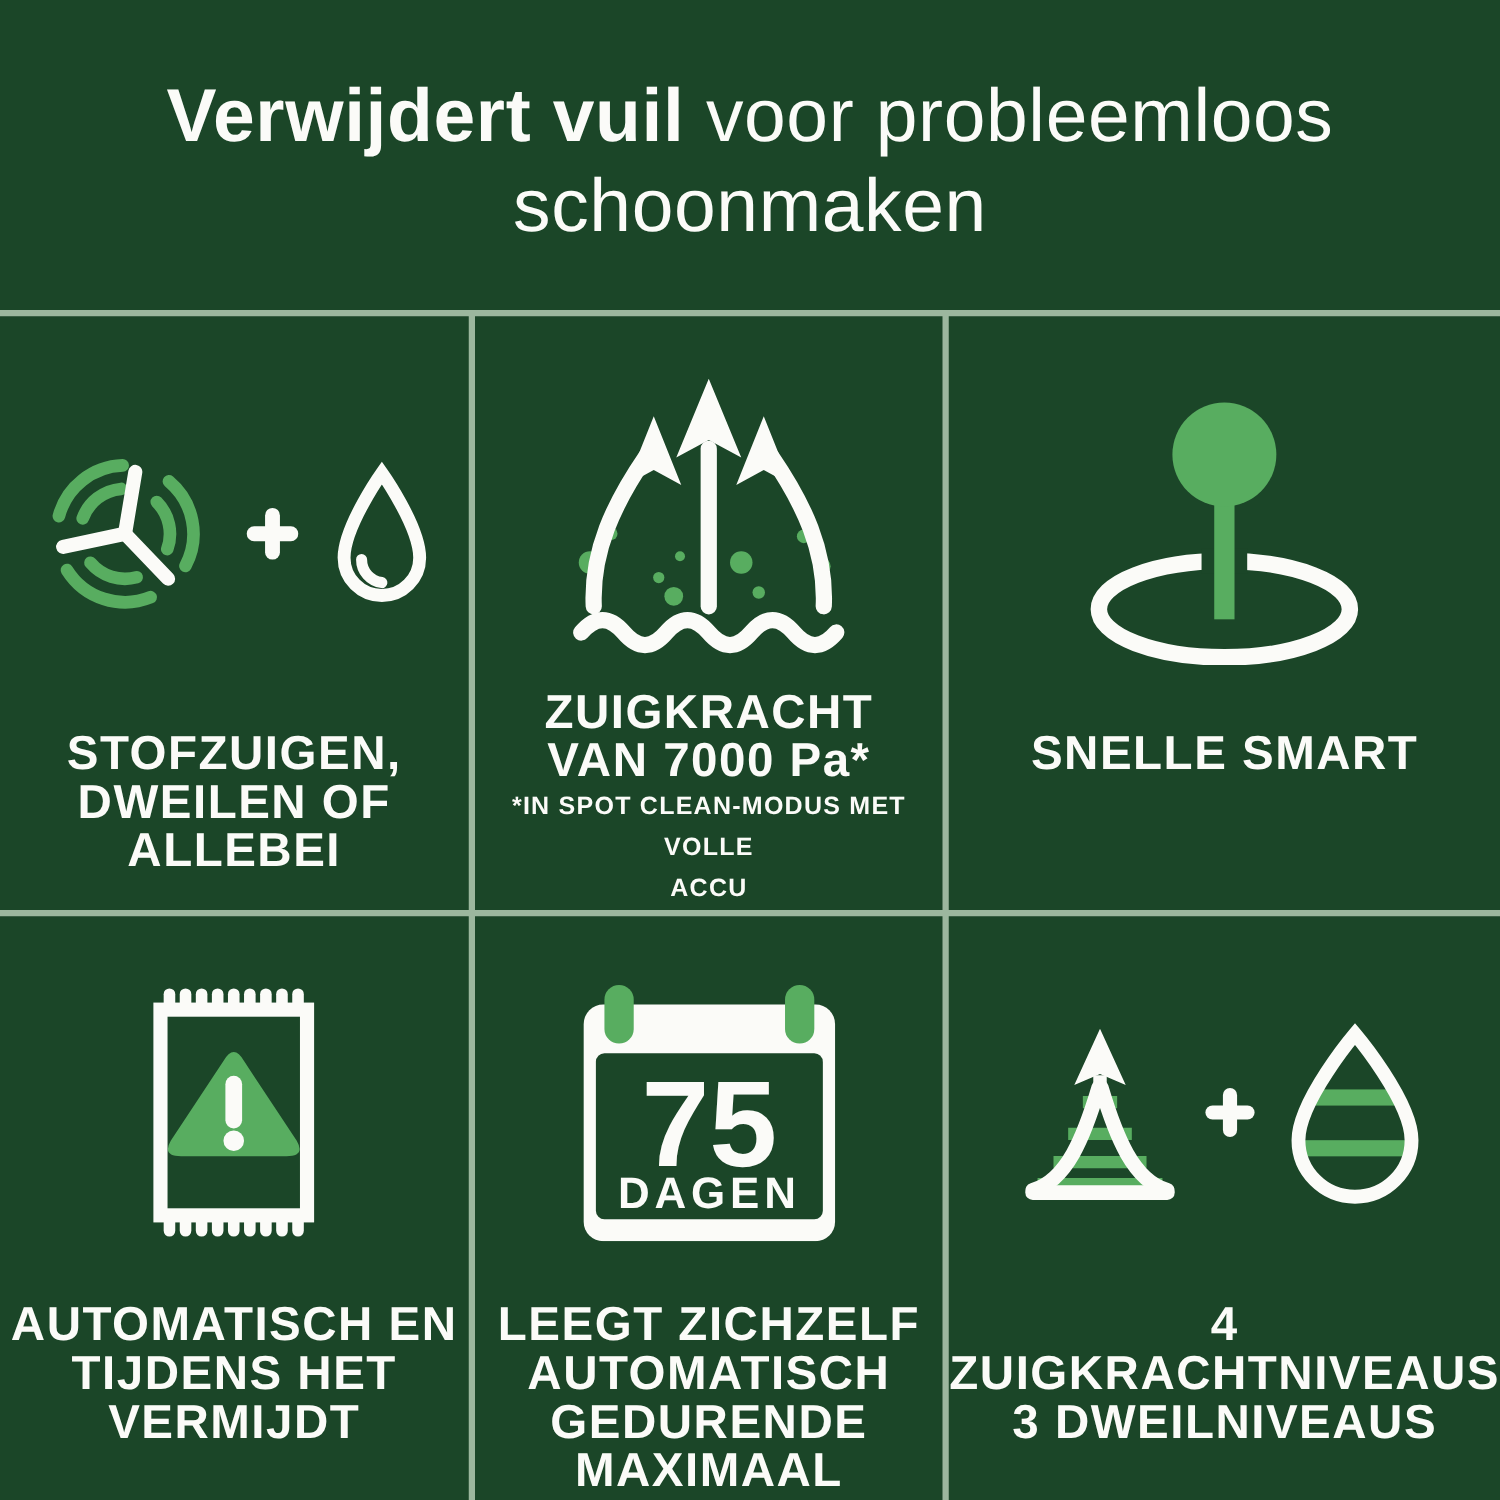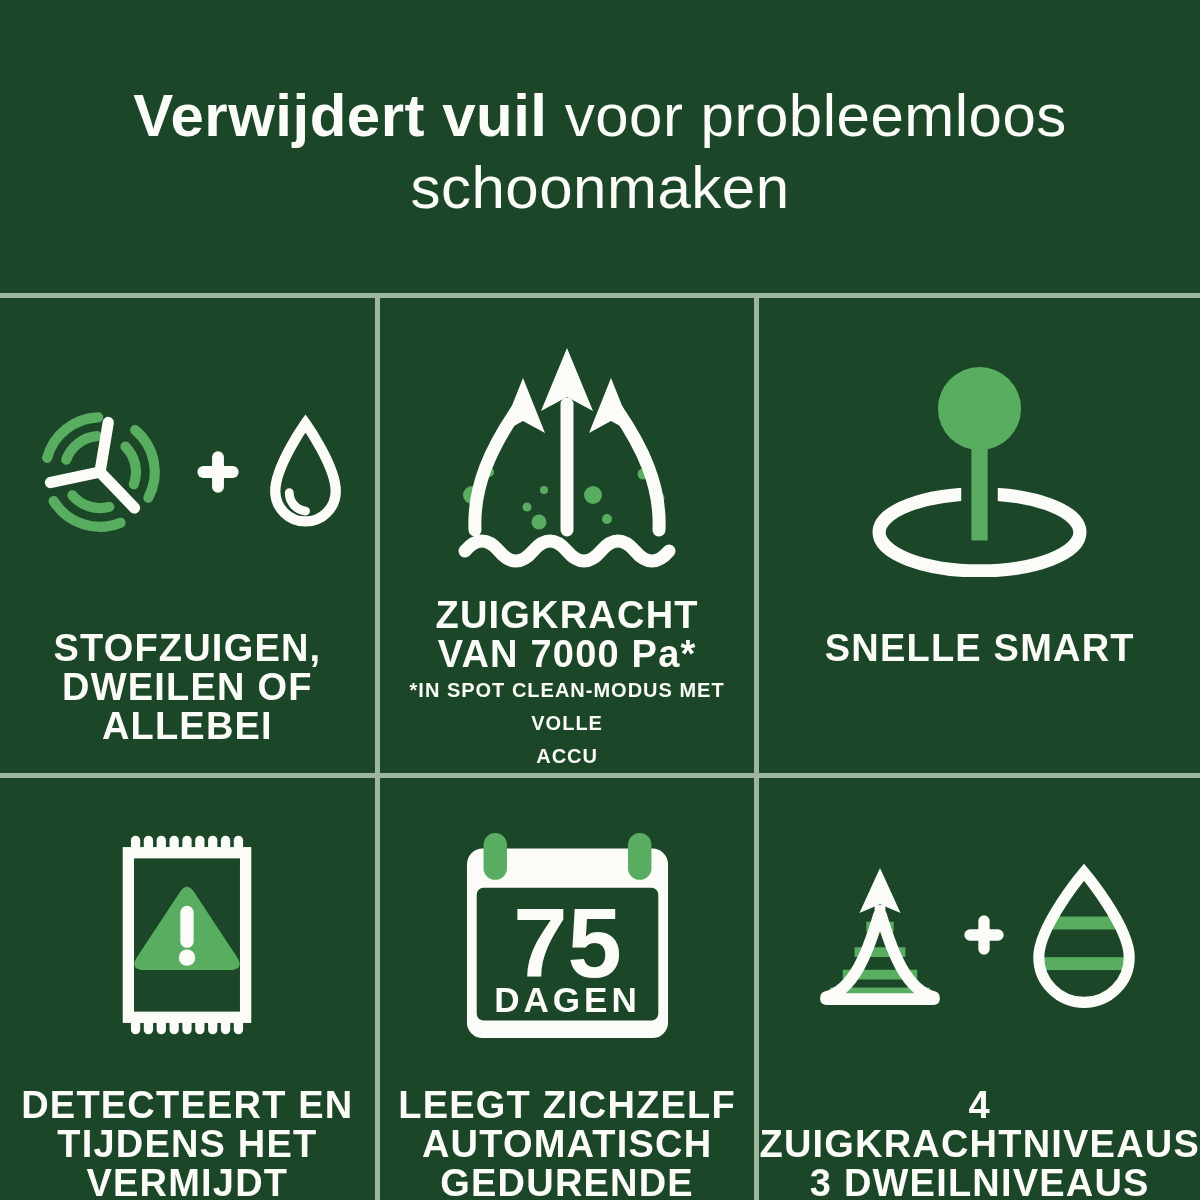--- a/index.html
+++ b/index.html
@@ -7,21 +7,21 @@
     width:1200px;height:1200px;
     background:#1B4628;
     font-family:"Liberation Sans","DejaVu Sans",sans-serif;
     color:#FBFBF8;
     position:relative;
     overflow:hidden;
     margin:0 auto;
   }
   
   .title-block{
-    height:293px;
+    height:248px;
     display:flex;flex-direction:column;justify-content:center;align-items:center;
     text-align:center;
     padding-top:10px;box-sizing:border-box;
   }
   .title-line{
     font-size:60px;line-height:72px;font-weight:400;letter-spacing:0.5px;
     white-space:pre-wrap;
   }
   .title-line .bold{font-weight:700;}
   
@@ -178,21 +178,21 @@
               <path d="M95,183 V192"></path>
               <path d="M107.5,183 V192"></path>
               <path d="M120,183 V192"></path>
           </g>
           <path d="M62,60 Q70,46 78,60 L119,122 Q126,134 111,134 L29,134 Q14,134 21,122 Z" fill="#58AD60"></path>
           <path d="M70,78 V106" stroke="#FBFBF8" stroke-width="13" stroke-linecap="round" fill="none"></path>
           <circle cx="70" cy="122" r="8" fill="#FBFBF8"></circle>
         </svg>
       </div>
       <div class="caption">
-        <div>DETECTEERT EN</div>
+        <div>AUTOMATISCH EN</div>
         <div>TIJDENS HET VERMIJDT</div>
       </div>
     </section>
 
     <section class="cell row2">
       <div class="icon-box">
         <svg width="207" height="205" viewBox="0 0 212 210">
           <rect x="3" y="16" width="206" height="194" rx="16" fill="#FBFBF8"></rect>
           <rect x="13" y="56" width="186" height="136" rx="7" fill="#1B4628"></rect>
           <rect x="20" y="0" width="24" height="48" rx="12" fill="#58AD60"></rect>

